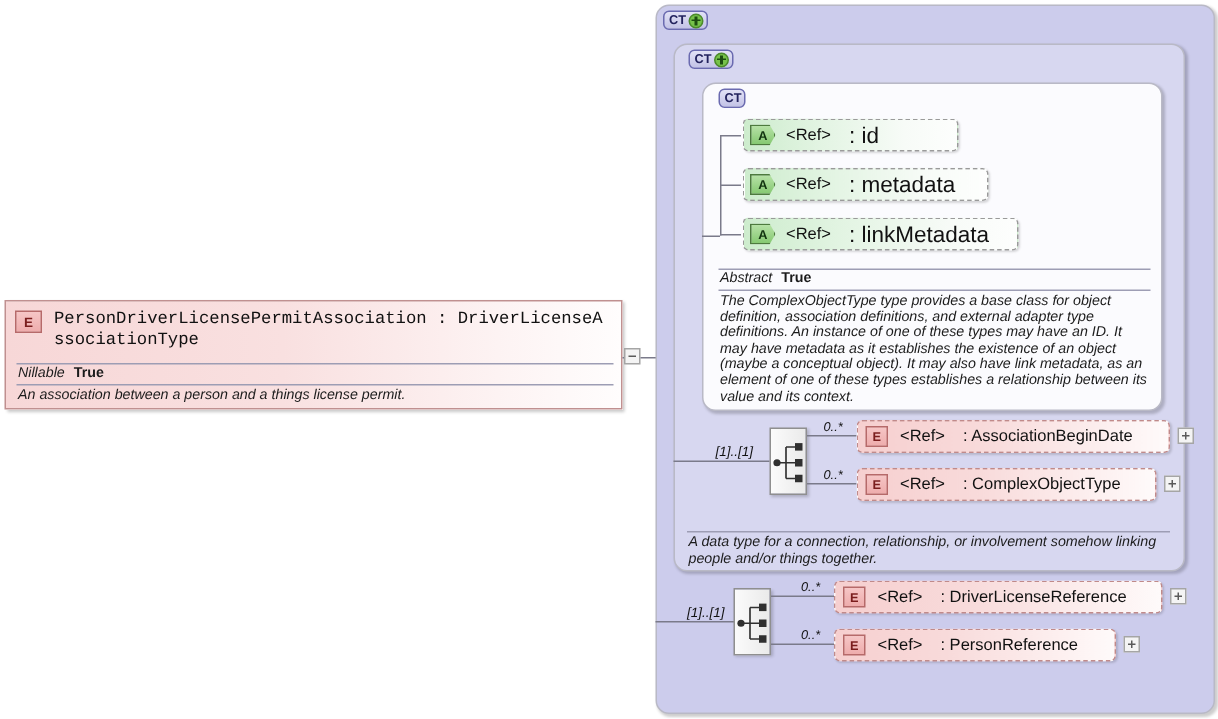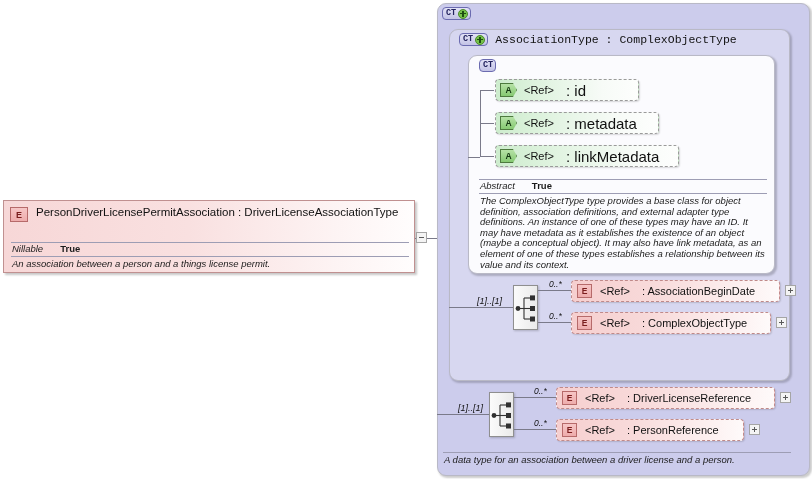--- a/index.html
+++ b/index.html
@@ -27,21 +27,20 @@
   .panel.lvl3{ background:#fbfbfe; }
 
   .panel-hdr{
     position:absolute;
     display:flex;
     align-items:flex-start;
     gap:7px;
     white-space:nowrap;
     font-size:11.5px;
     color:#121212;
-    font-family:Liberation Mono, monospace;
   }
 
   
   .ct-ico{
     display:inline-flex;align-items:center;
     height:13px;
     border:1px solid #6b6bb0;
     border-radius:4px;
     background:linear-gradient(#e2e2f6,#c3c3e6);
     padding:0 2px 0 3px;
@@ -143,21 +142,21 @@
   .docbox{
     position:absolute;
     box-sizing:border-box;
     font-size:9.5px;
     line-height:10.6px;
     color:#1b1b1b;
   }
   .doc-prop{
     border-top:1px solid #9d9db4;
     border-bottom:1px solid #9d9db4;
-    display:flex;align-items:center;gap:17px;
+    display:flex;align-items:center;gap:6px;
     height:13px;
     padding-left:1px;
   }
   .doc-prop .k{font-style:italic;font-size:9.5px;}
   .doc-prop .v{font-weight:bold;font-size:9.5px;}
   .doc-text{
     font-style:italic;
     padding-top:2px;
     padding-left:1px;
   }
@@ -193,20 +192,21 @@
   }
   .rootbox .hdr{
     display:flex;align-items:flex-start;gap:8px;
     padding:5px 6px 4px 6px;
   }
   .rootbox .hdr .e-ico{width:18px;height:15px;font-size:9px;margin-top:1px;}
   .rootbox .title{
     font-size:11.5px;line-height:13.5px;color:#111;
     max-width:370px;
     word-break:break-all;
+    font-family:Liberation Mono, monospace;
   }
 </style>
 </head>
 <body>
 
 <div id="root">
 
   <div class="rootbox" style="left:3px;top:200px;width:412px;height:73px;">
     <div class="hdr">
       <span class="e-ico">E</span>
@@ -236,21 +236,20 @@
   </div>
 
   <div class="panel lvl2" style="left:449px;top:29px;width:341px;height:352px;">
   </div>
 
   <div class="panel-hdr" style="left:459px;top:33px;">
     <span class="ct-ico">
       <span>CT</span>
         <span class="plus"></span>
     </span>
-    <span>AssociationType : ComplexObjectType</span>
   </div>
 
   <div class="panel lvl3" style="left:468px;top:55px;width:307px;height:219px;">
   </div>
 
   <div class="panel-hdr" style="left:479px;top:59px;">
     <span class="ct-ico">
       <span>CT</span>
     </span>
   </div>
@@ -317,20 +316,24 @@
   </div>
   <div class="expbox" style="left:785px;top:285px;"></div>
 
   <div class="el-row" style="left:571px;top:312px;width:200px;">
     <span class="e-ico">E</span>
     <span class="ref">&lt;Ref&gt;</span>
     <span class="nm">: ComplexObjectType</span>
   </div>
   <div class="expbox" style="left:776px;top:317px;"></div>
 
+  <div class="docbox" style="left:458px;top:354px;width:322px;">
+    <div style="border-top:1px solid #9d9db4;"></div>
+    <div class="doc-text">A data type for a connection, relationship, or involvement somehow linking people and/or things together.</div>
+  </div>
 
   <div class="line h" style="left:437px;top:414px;width:64px;"></div>
   <div class="card" style="left:458px;top:403px;">[1]..[1]</div>
 
   <div class="seq" style="left:489px;top:392px;width:25px;height:45px;">
     <svg width="25" height="45" viewBox="0 0 25 45">
       <line x1="2" y1="22.5" x2="10" y2="22.5" stroke="#303030" stroke-width="1.1"></line>
       <line x1="10" y1="12" x2="10" y2="33" stroke="#303030" stroke-width="1.1"></line>
       <line x1="10" y1="12" x2="16" y2="12" stroke="#303030" stroke-width="1.1"></line>
       <line x1="10" y1="22.5" x2="16" y2="22.5" stroke="#303030" stroke-width="1.1"></line>
@@ -355,18 +358,14 @@
   </div>
   <div class="expbox" style="left:780px;top:392px;"></div>
 
   <div class="el-row" style="left:556px;top:419px;width:188px;">
     <span class="e-ico">E</span>
     <span class="ref">&lt;Ref&gt;</span>
     <span class="nm">: PersonReference</span>
   </div>
   <div class="expbox" style="left:749px;top:424px;"></div>
 
-  <div class="docbox" style="left:443px;top:452px;width:348px;">
-    <div style="border-top:1px solid #9d9db4;"></div>
-    <div class="doc-text">A data type for an association between a driver license and a person.</div>
-  </div>
 
 </div>
 
 </body></html>

